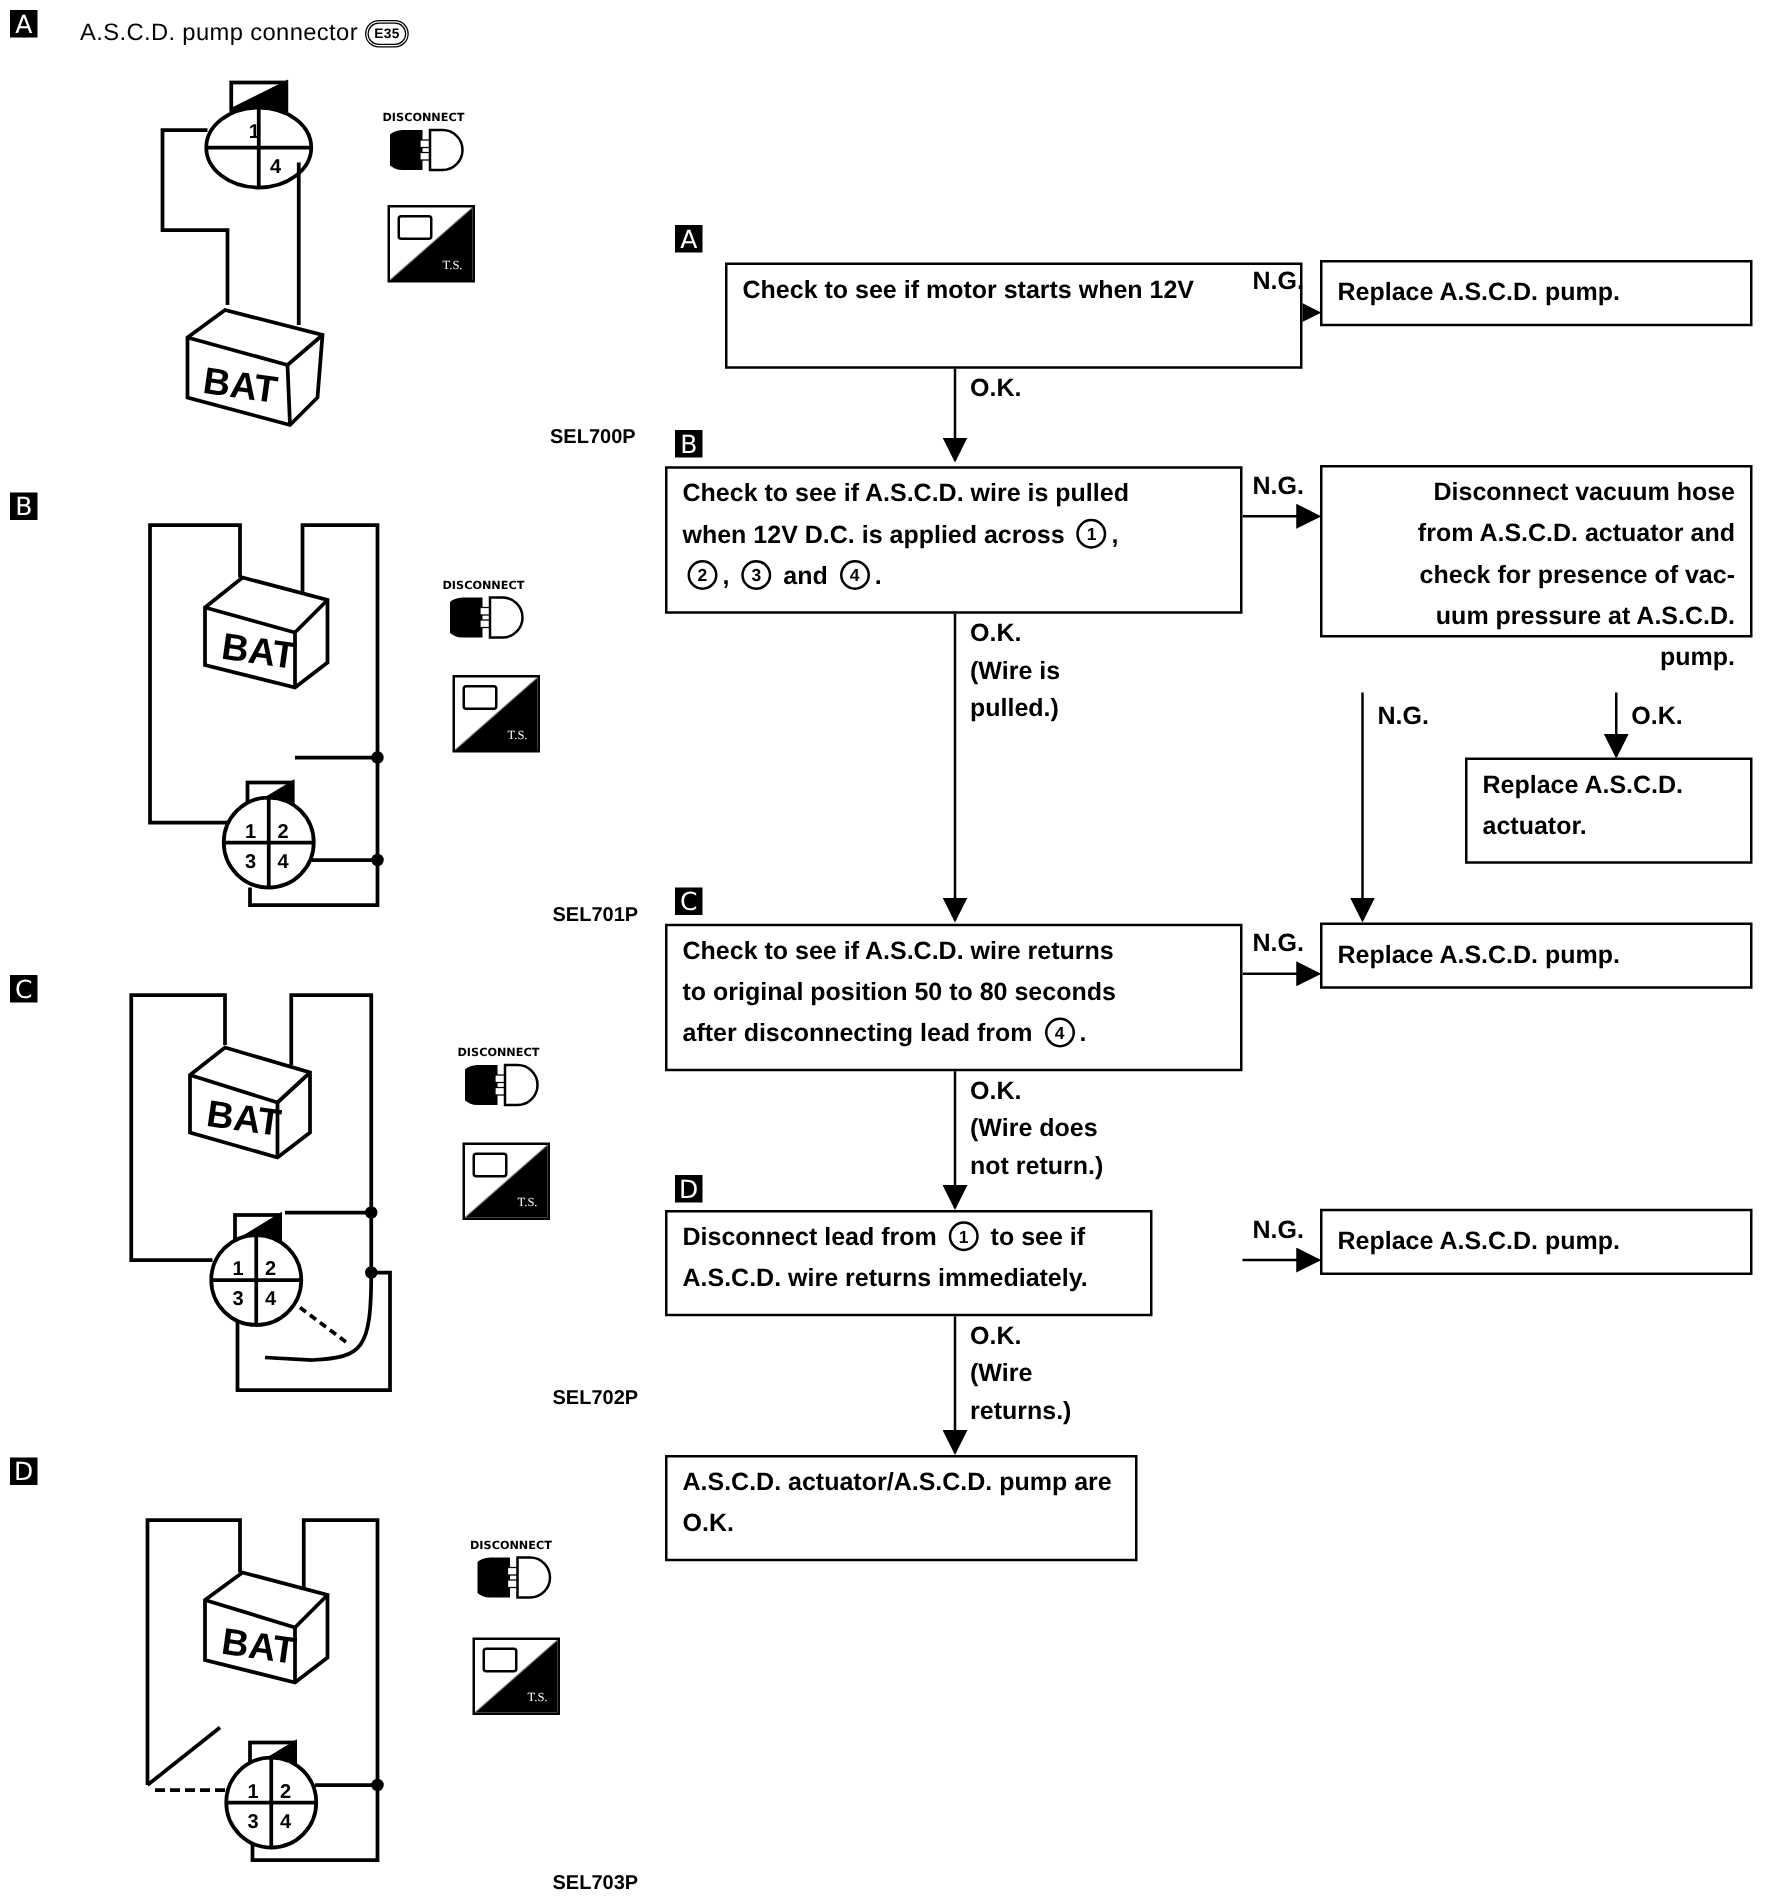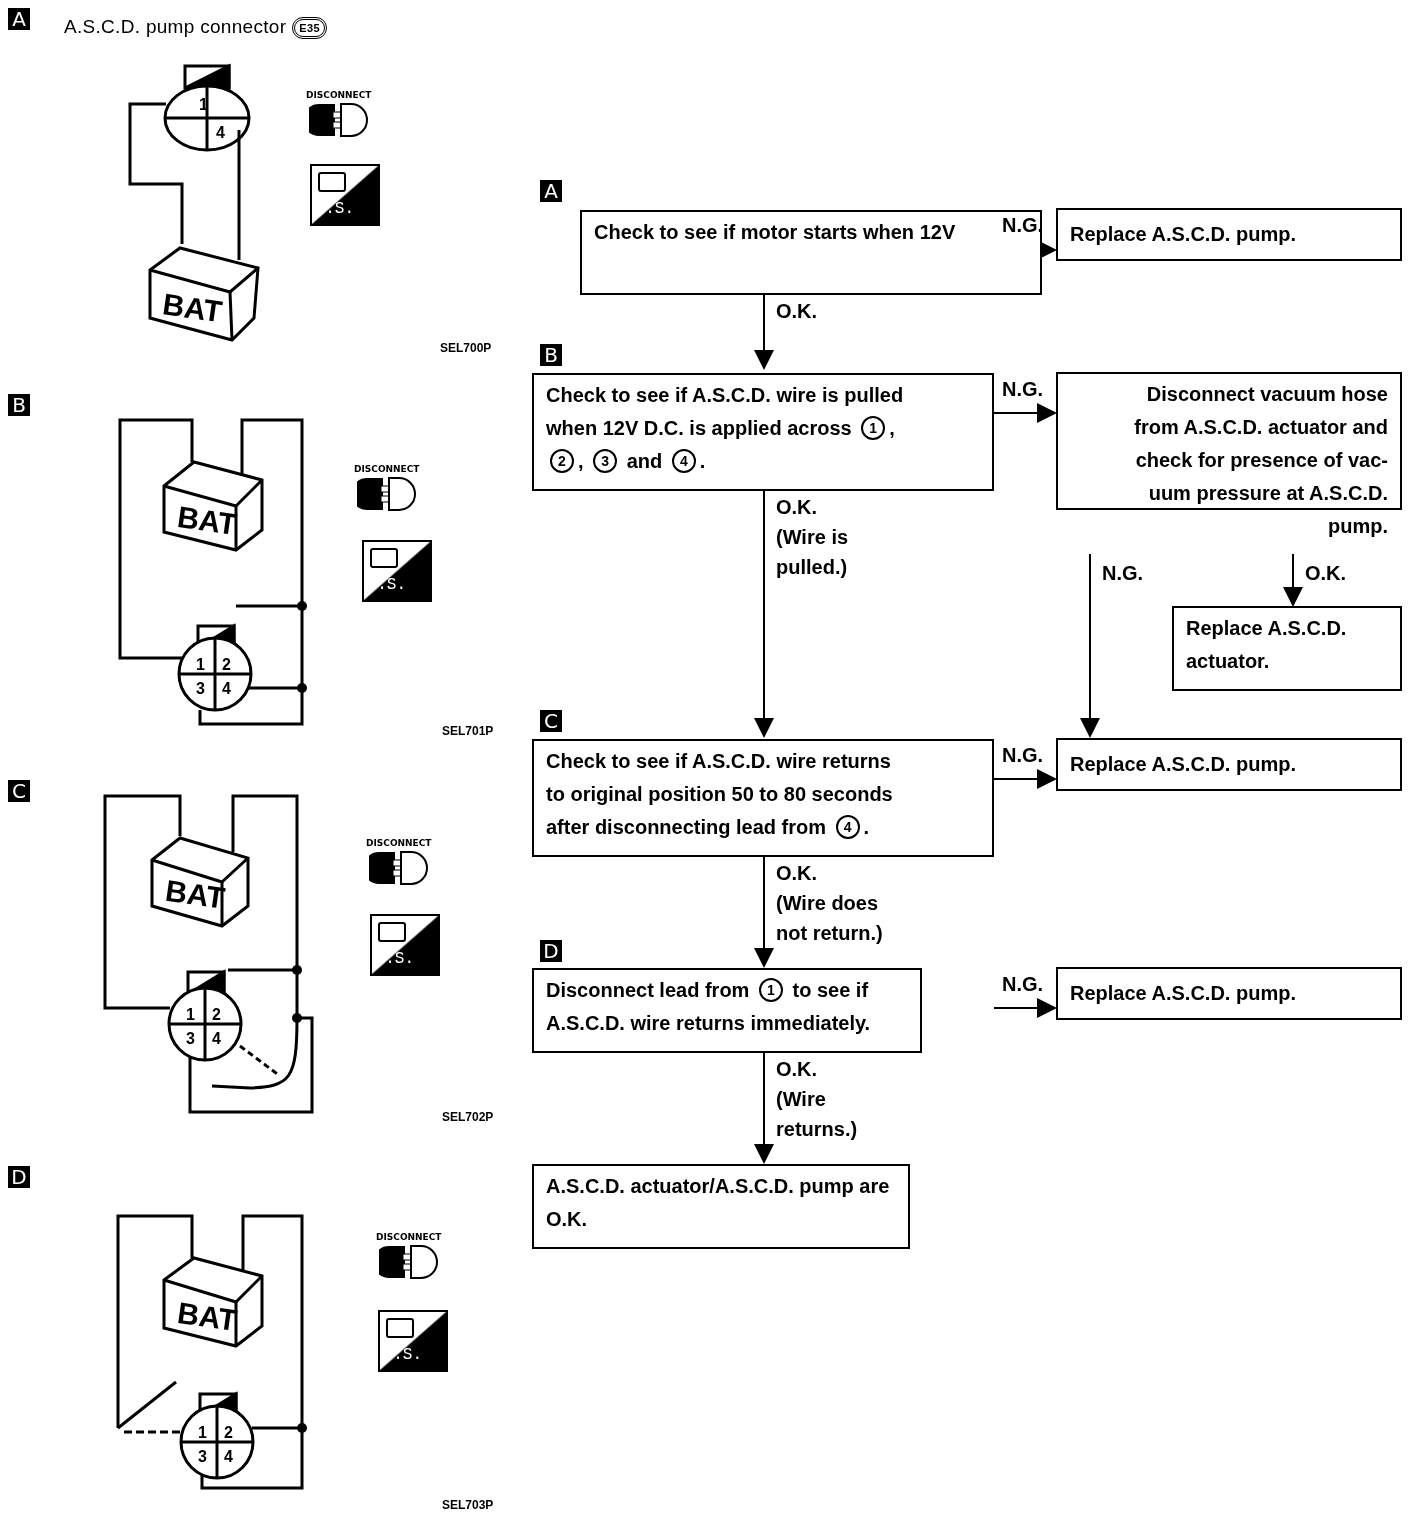--- a/index.html
+++ b/index.html
@@ -9,29 +9,29 @@
   .tag { position: absolute; width: 22px; height: 22px; background: #000; color: #fff;
          font-family: "DejaVu Sans", sans-serif; font-size: 20px; line-height: 22px;
          text-align: center; font-weight: normal; }
   .title { font-size: 19px; letter-spacing: 0.3px; }
   .conn-badge { display: inline-block; border: 3px double #000; border-radius: 14px;
                 font-size: 11px; font-weight: bold; padding: 2px 4px; margin-left: 6px;
                 vertical-align: middle; }
   .box { position: absolute; border: 2px solid #000; background: #fff; box-sizing: border-box;
          font-size: 20px; font-weight: bold; line-height: 33px; padding: 4px 12px; }
   .lbl { position: absolute; font-size: 20px; font-weight: bold; line-height: 33px; }
-  .ref { position: absolute; font-size: 12px; font-weight: bold; }
+  .ref { position: absolute; font-size: 16px; font-weight: bold; }
   .circ { display: inline-block; width: 20px; height: 20px; border: 2px solid #000; border-radius: 50%;
           font-size: 14px; line-height: 20px; text-align: center; vertical-align: 2px; margin: 0 4px; }
   svg.lines { position: absolute; left: 0; top: 0; }
-  .icon-disc { position: absolute; text-align: center; }
+  .icon-disc { position: absolute; text-align: right; }
   .icon-disc .cap { font-size: 9px; font-weight: bold; font-family: "DejaVu Sans", sans-serif; letter-spacing: 0px; }
   .icon-ts { position: absolute; width: 70px; height: 62px; border: 2px solid #000; box-sizing: border-box;
              background: linear-gradient(to bottom right, #fff 49%, #000 51%); }
-  .icon-ts .ts { position: absolute; right: 24px; bottom: 6px; color: #fff; font-family: Liberation Mono, monospace; font-size: 16px; }
+  .icon-ts .ts { position: absolute; right: 8px; bottom: 6px; color: #fff; font-family: Liberation Serif, serif; font-size: 10px; }
   .icon-ts .tester { position: absolute; left: 6px; top: 6px; width: 24px; height: 16px; border: 2px solid #000; border-radius: 3px; }
 </style>
 </head>
 <body>
 
 <div class="tag" style="left:8px;top:8px;">A</div>
 <div class="abs title" style="left:64px;top:16px;">
   <span>A.S.C.D. pump connector</span><span class="conn-badge">E35</span>
 </div>
 

